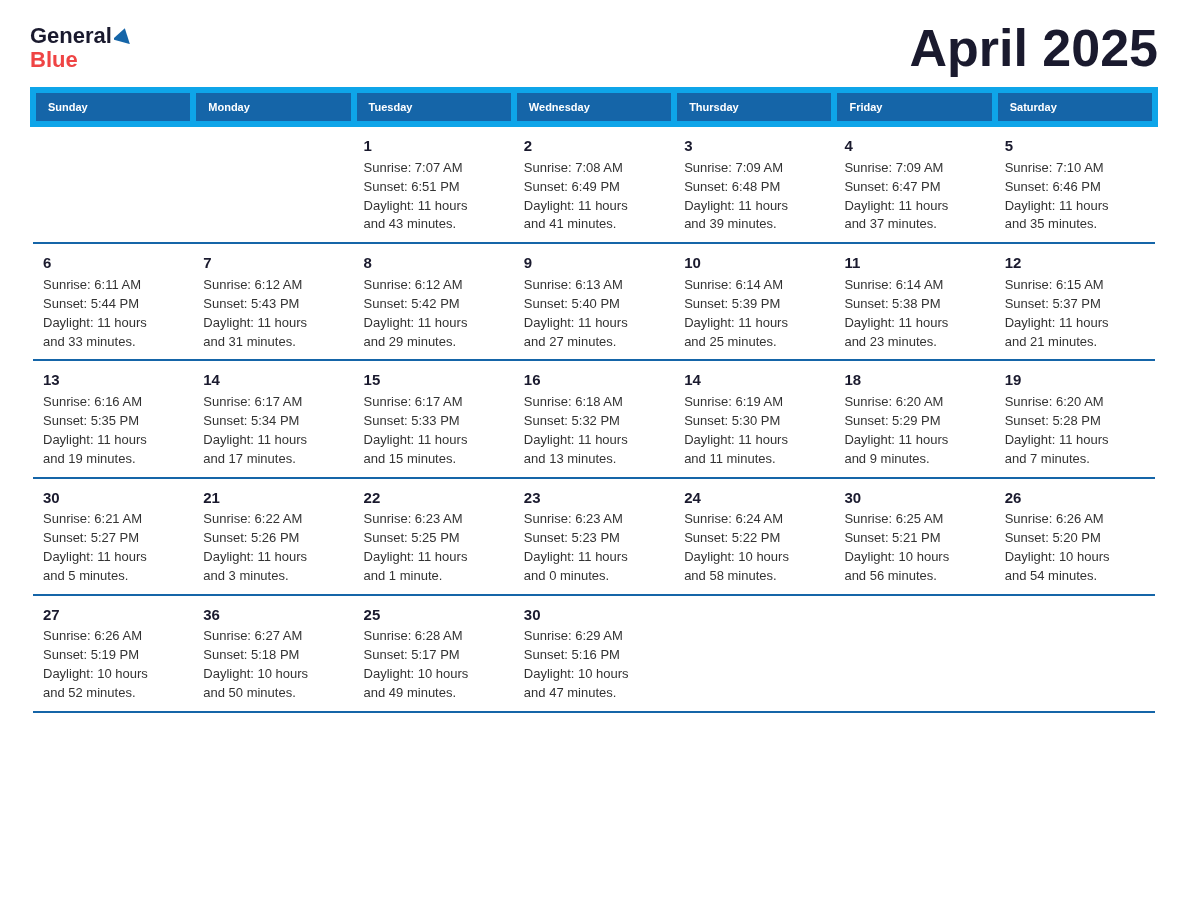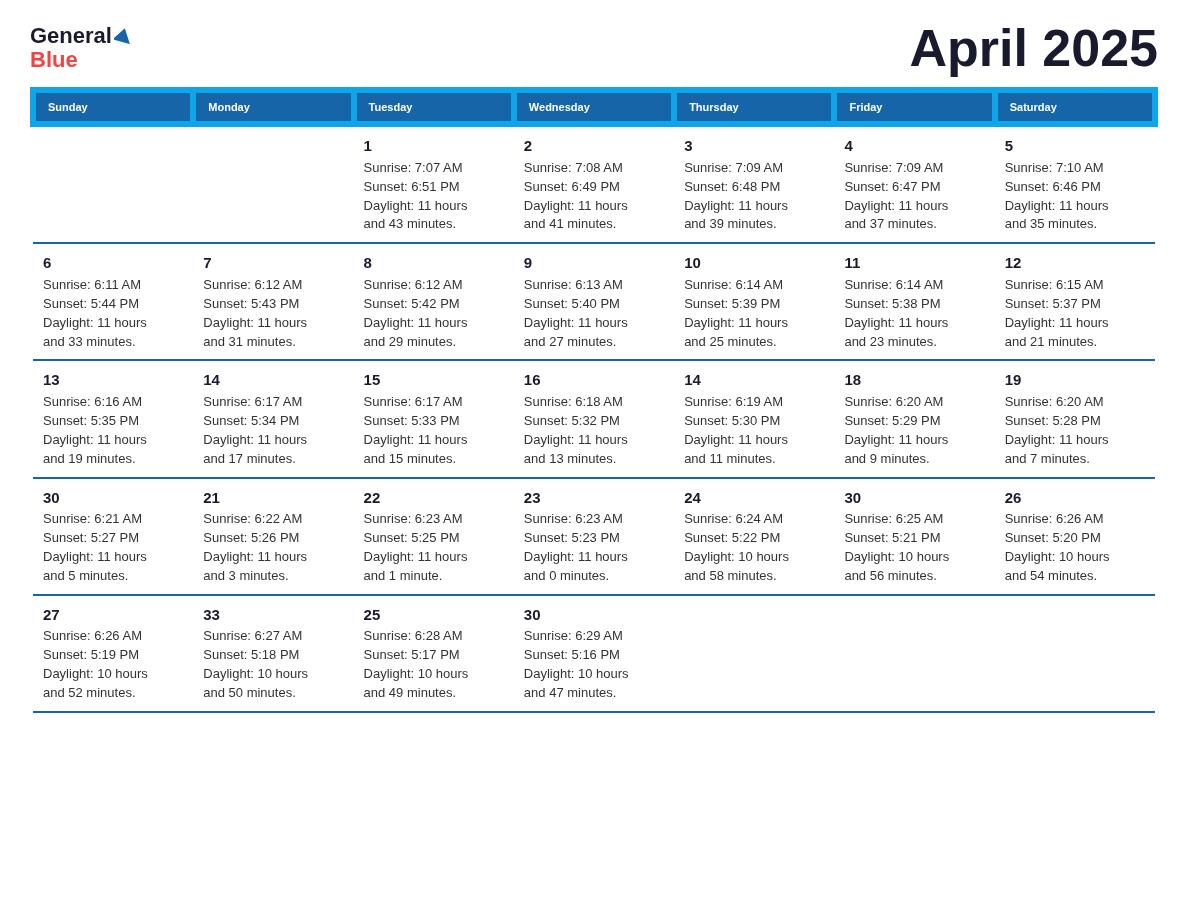--- a/index.html
+++ b/index.html
@@ -238,21 +238,21 @@
           <span class="day-number">26</span>
           <div class="day-info">Sunrise: 6:26 AM<br>Sunset: 5:20 PM<br>Daylight: 10 hours<br>and 54 minutes.</div>
         </td>
       </tr>
       <tr>
         <td>
           <span class="day-number">27</span>
           <div class="day-info">Sunrise: 6:26 AM<br>Sunset: 5:19 PM<br>Daylight: 10 hours<br>and 52 minutes.</div>
         </td>
         <td>
-          <span class="day-number">33</span>
+          <span class="day-number">36</span>
           <div class="day-info">Sunrise: 6:27 AM<br>Sunset: 5:18 PM<br>Daylight: 10 hours<br>and 50 minutes.</div>
         </td>
         <td>
           <span class="day-number">25</span>
           <div class="day-info">Sunrise: 6:28 AM<br>Sunset: 5:17 PM<br>Daylight: 10 hours<br>and 49 minutes.</div>
         </td>
         <td>
           <span class="day-number">30</span>
           <div class="day-info">Sunrise: 6:29 AM<br>Sunset: 5:16 PM<br>Daylight: 10 hours<br>and 47 minutes.</div>
         </td>

